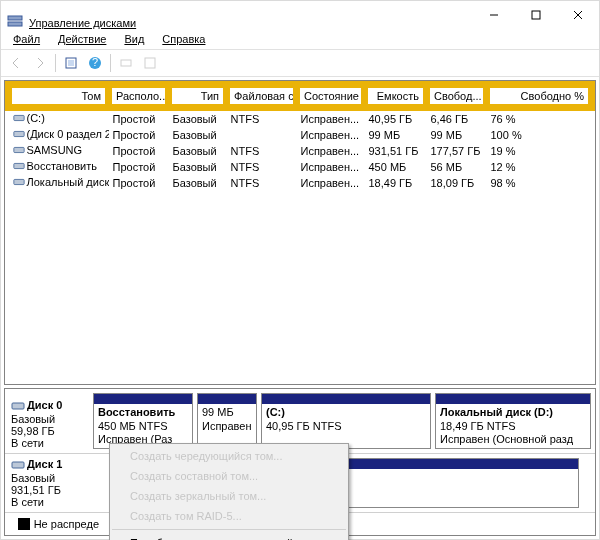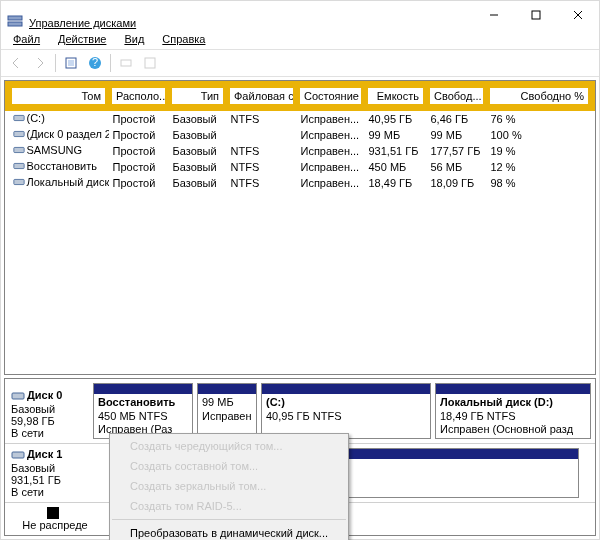--- a/index.html
+++ b/index.html
@@ -259,21 +259,21 @@
             <div class="disk-parts">
               <div class="part" style="width: 470px;">
                 <div class="part-bar"></div>
                 <div class="part-body"></div>
               </div>
             </div>
           </div>
         </div>
       <div class="ctx-anchor">
         <div class="disk-row" style="border-bottom:none;min-height:22px;">
-          <div class="disk-label" style="flex-direction:column;align-items:center;">
+          <div class="disk-label" style="flex-direction:row;align-items:center;">
             <span style="width:12px;height:12px;background:#000;display:inline-block;margin-right:4px;"></span>
             <span>Не распреде</span>
           </div>
         </div>
         <div class="ctx-menu" id="ctx" style="top: -70px;">
             <div class="ctx-item disabled">Создать чередующийся том...</div>
             <div class="ctx-item disabled">Создать составной том...</div>
             <div class="ctx-item disabled">Создать зеркальный том...</div>
             <div class="ctx-item disabled">Создать том RAID-5...</div>
             <div class="ctx-sep"></div>

